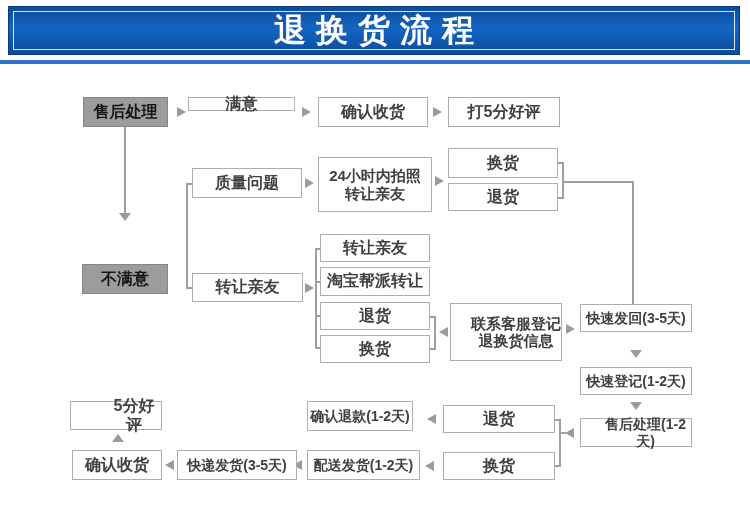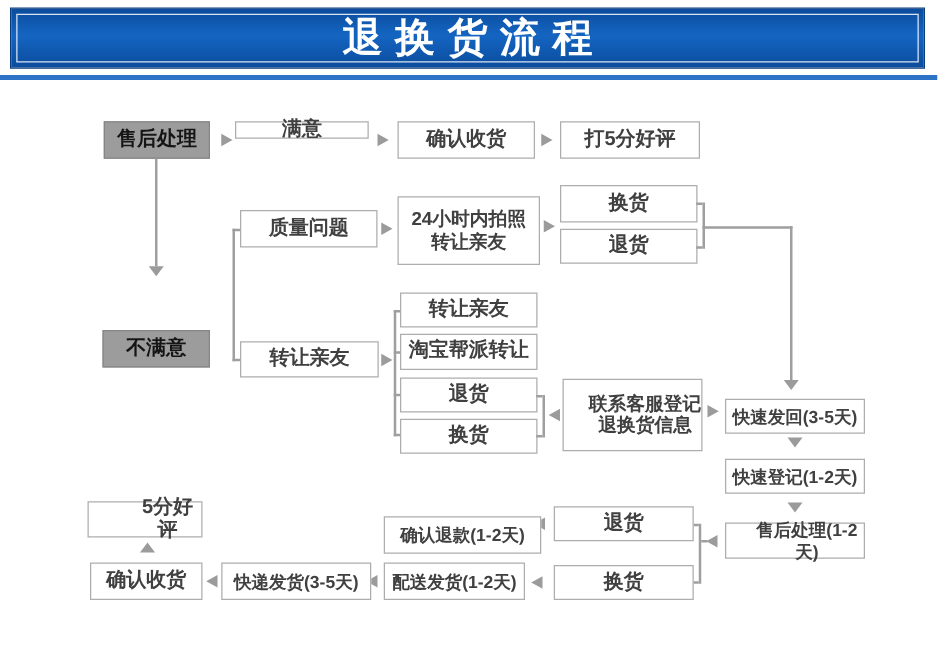--- a/index.html
+++ b/index.html
@@ -94,38 +94,38 @@
   <div class="line" style="left:434px;top:316px;width:2px;height:34px;"></div>
   <div class="line" style="left:429px;top:316px;width:5px;height:2px;"></div>
   <div class="line" style="left:429px;top:348px;width:5px;height:2px;"></div>
   <div class="arrow al" style="left:439px;top:327px;"></div>
 
   <div class="box md" style="left:450px;top:303px;width:112px;height:58px;padding-left:20px;">
     <span><span>联系客服登记</span><br><span>退换货信息</span></span>
   </div>
   <div class="arrow ar" style="left:566px;top:324px;"></div>
 
-  <div class="box sm" style="left:580px;top:319px;width:112px;height:28px;text-align:right;">快速发回(3-5天)</div>
+  <div class="box sm" style="left:580px;top:304px;width:112px;height:28px;text-align:right;">快速发回(3-5天)</div>
   <div class="arrow ad" style="left:630px;top:350px;"></div>
   <div class="box sm" style="left:580px;top:367px;width:112px;height:28px;">快速登记(1-2天)</div>
   <div class="arrow ad" style="left:630px;top:402px;"></div>
   <div class="box sm" style="left:580px;top:418px;width:112px;height:29px;padding-left:19px;">售后处理(1-2天)</div>
   <div class="arrow al" style="left:565px;top:428px;"></div>
 
   <div class="line" style="left:559px;top:419px;width:2px;height:48px;"></div>
   <div class="line" style="left:554px;top:419px;width:5px;height:2px;"></div>
   <div class="line" style="left:554px;top:465px;width:5px;height:2px;"></div>
   <div class="line" style="left:561px;top:432px;width:5px;height:2px;"></div>
 
   <div class="box" style="left:443px;top:405px;width:112px;height:28px;">退货</div>
   <div class="box" style="left:443px;top:452px;width:112px;height:28px;">换货</div>
   <div class="arrow al" style="left:427px;top:414px;"></div>
   <div class="arrow al" style="left:425px;top:461px;"></div>
 
-  <div class="box sm" style="left:307px;top:401px;width:126px;height:30px;margin-top:12px;">确认退款(1-2天)</div>
+  <div class="box sm" style="left:307px;top:401px;width:106px;height:30px;">确认退款(1-2天)</div>
   <div class="box sm" style="left:307px;top:450px;width:113px;height:30px;">配送发货(1-2天)</div>
   <div class="arrow al" style="left:293px;top:460px;"></div>
   <div class="box sm" style="left:177px;top:450px;width:120px;height:30px;">快递发货(3-5天)</div>
   <div class="arrow al" style="left:165px;top:460px;"></div>
   <div class="box" style="left:72px;top:450px;width:90px;height:30px;">确认收货</div>
   <div class="arrow au" style="left:112px;top:434px;"></div>
   <div class="box" style="left:70px;top:401px;width:92px;height:29px;padding-left:36px;">5分好评</div>
 
 </div>
 

